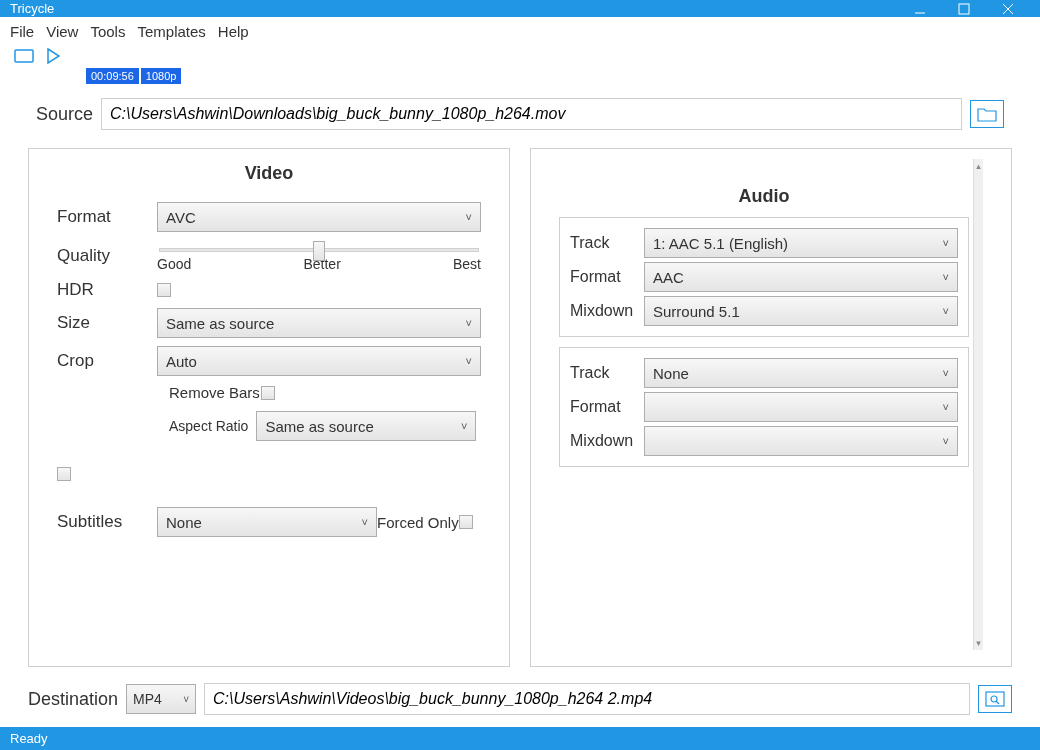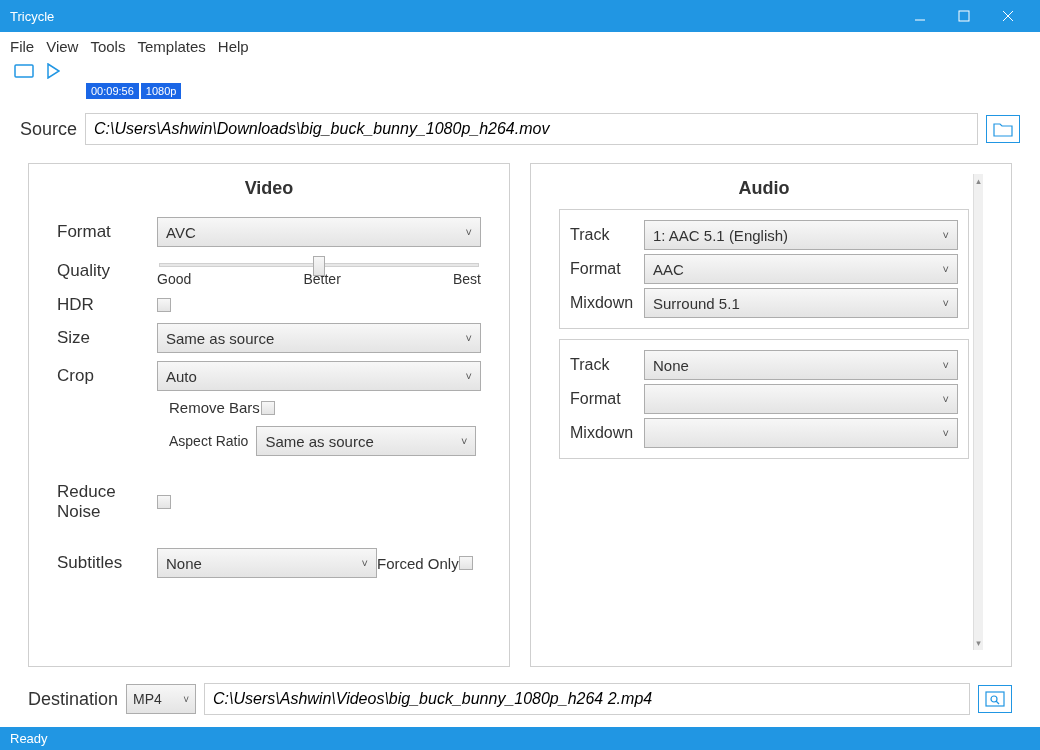--- a/index.html
+++ b/index.html
@@ -10,21 +10,21 @@
   background: #fff;
   width: 1040px;
   height: 750px;
   overflow: hidden;
   display: flex;
   flex-direction: column;
 }
 .titlebar {
   background: #2196e3;
   color: white;
-  height: 32px;
+  height: 17px;
   display: flex;
   align-items: center;
   padding: 0 10px;
   font-size: 13px;
 }
 .titlebar-title { flex: 1; }
 .titlebar-btn {
   width: 44px; height: 32px;
   display: flex; align-items: center; justify-content: center;
   cursor: pointer;
@@ -45,21 +45,21 @@
 }
 .toolbar-icon { cursor: pointer; display:flex; }
 .content {
   flex: 1;
   display: flex;
   flex-direction: column;
 }
 .source-row, .dest-row {
   display: flex;
   align-items: center;
-  padding: 6px 20px;
+  padding: 6px 36px;
   gap: 8px;
 }
 .source-row { margin-top: 20px; position:relative; }
 .label-lg { font-size: 18px; }
 .txt-input {
   flex: 1;
   border: 1px solid #cfcfcf;
   padding: 5px 8px;
   font-size: 16px;
   height: 32px;
@@ -91,21 +91,21 @@
   flex: 1;
   padding: 10px 28px 16px;
 }
 .panel-title {
   text-align: center;
   font-size: 18px;
   font-weight: 600;
   padding: 4px 0 10px;
 }
 .audio-panel { display:flex; gap:4px; }
-.audio-body { flex:1; }
+.audio-body { flex:1;margin-top:23px; }
 .row {
   display: flex;
   align-items: center;
   margin: 8px 0;
 }
 .row .lbl { width: 100px; font-size: 17px; }
 .row .lbl-sm { font-size: 15px; }
 .select {
   flex: 1;
   height: 30px;
@@ -289,21 +289,20 @@
         <span class="checkbox"></span>
       </div>
       <div class="ar-row">
         <span class="lbl-sm">Aspect Ratio</span>
         <div class="select">
             <span>Same as source</span>
           </div>
       </div>
 
       <div class="row" style="margin-top:26px;">
-        <span class="lbl">Reduce Noise</span>
         <span class="checkbox"></span>
       </div>
 
       <div class="row subtitles-row" style="margin-top:26px;">
         <span class="lbl">Subtitles</span>
         <div class="select">
             <span>None</span>
           </div>
         <span class="lbl-sm">Forced Only</span>
         <span class="checkbox"></span>

